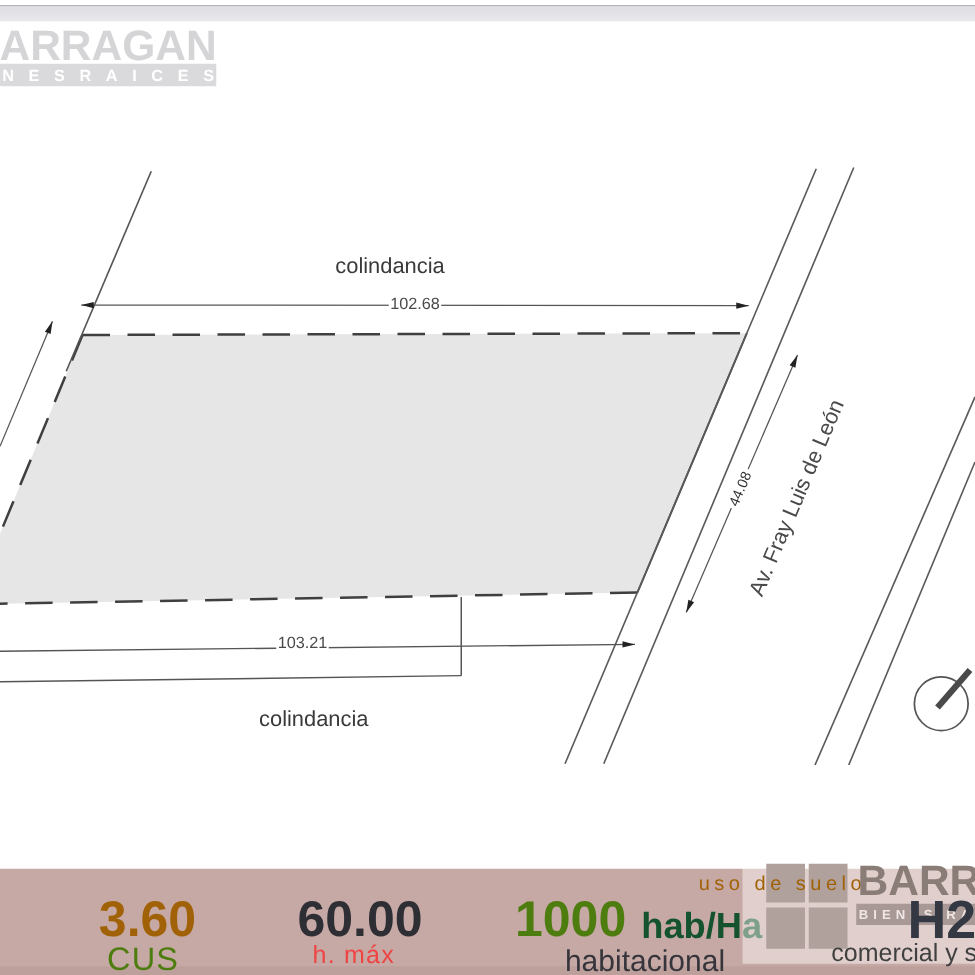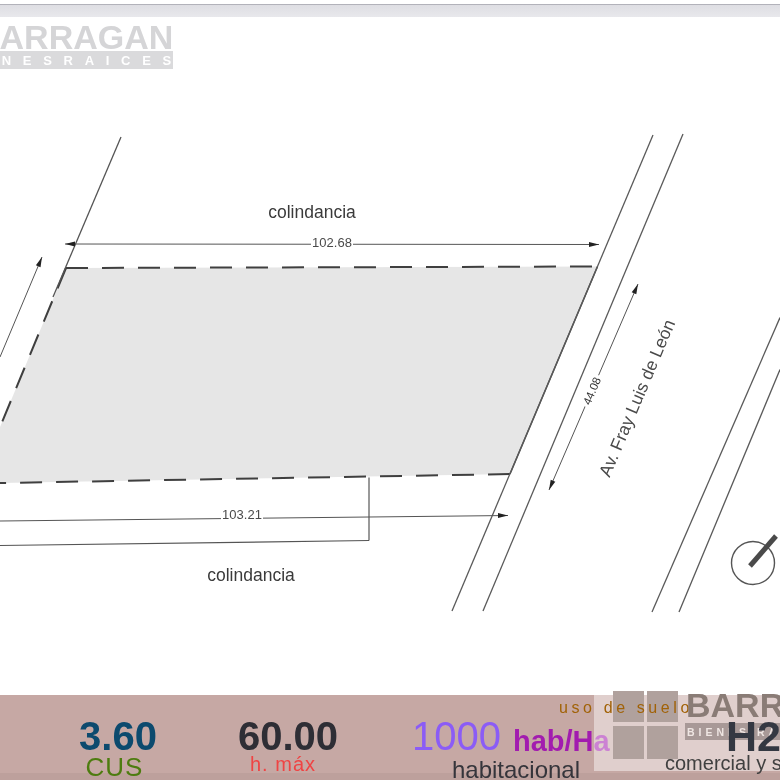--- a/index.html
+++ b/index.html
@@ -76,30 +76,30 @@
 
   <circle cx="753" cy="563" r="21.5" fill="none" stroke="#555" stroke-width="1.4"></circle>
 
   <line x1="750" y1="566" x2="776" y2="536" stroke="#4a4a4a" stroke-width="5"></line>
 </svg>
 
 <div class="abs" style="left:0;top:695px;width:780px;height:85px;background:#c6a8a4;"></div>
 
 <div class="abs" style="left:0;top:773px;width:780px;height:7px;background:#bda09c;"></div>
 
-<div class="abs" style="left:38px;top:714px;width:160px;text-align:center;font-weight:bold;font-size:40px;color:#0c4a6e;">3.60</div>
+<div class="abs" style="left:38px;top:714px;width:160px;text-align:center;font-weight:bold;font-size:40px;color:#a16207;">3.60</div>
 
 <div class="abs" style="left:38px;top:752px;width:153px;text-align:center;font-size:26px;letter-spacing:1px;color:#4d7c0f;">CUS</div>
 
 <div class="abs" style="left:208px;top:714px;width:160px;text-align:center;font-weight:bold;font-size:40px;color:#2e2e35;">60.00</div>
 
 <div class="abs" style="left:203px;top:753px;width:160px;text-align:center;font-size:20px;letter-spacing:1px;color:#ef4444;">h. máx</div>
 
-<div class="abs" style="left:412px;top:714px;font-weight:normal;font-size:40px;color:#8b5cf6;">1000</div>
-<div class="abs" style="left:513px;top:725px;font-weight:bold;font-size:29px;color:#a21caf;">hab/Ha</div>
+<div class="abs" style="left:412px;top:714px;font-weight:bold;font-size:40px;color:#4d7c0f;">1000</div>
+<div class="abs" style="left:513px;top:725px;font-weight:bold;font-size:29px;color:#14532d;">hab/Ha</div>
 
 <div class="abs" style="left:436px;top:756px;width:160px;text-align:center;font-size:24px;color:#35353b;">habitacional</div>
 
 <div class="abs" style="left:594px;top:689px;width:186px;height:82px;background:rgba(255,255,255,0.45);"></div>
 
 <div class="abs" style="left:613px;top:691px;width:31px;height:31px;background:#b0a19d;"></div>
 <div class="abs" style="left:647px;top:691px;width:31px;height:31px;background:#b0a19d;"></div>
 <div class="abs" style="left:613px;top:726px;width:31px;height:33px;background:#b0a19d;"></div>
 <div class="abs" style="left:647px;top:726px;width:31px;height:33px;background:#b0a19d;"></div>
 

